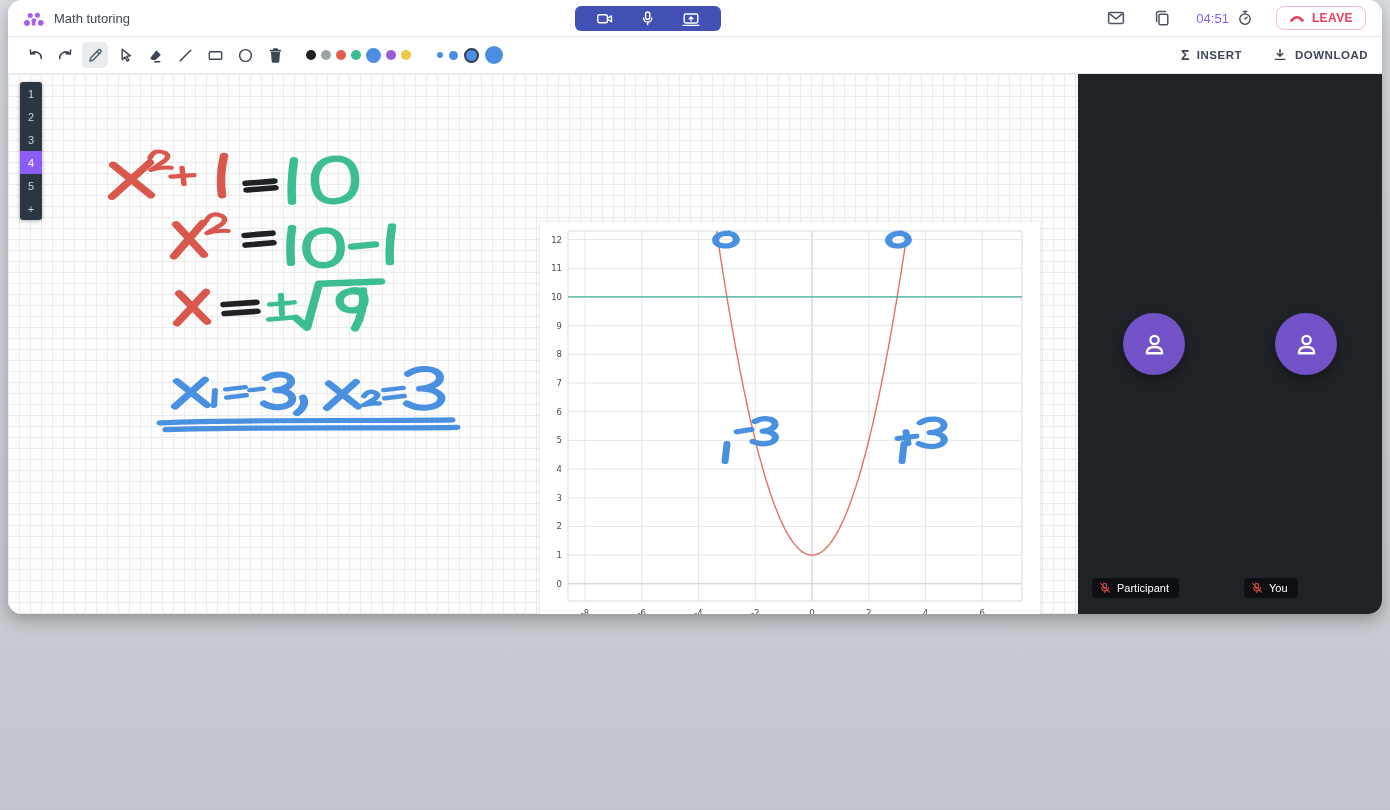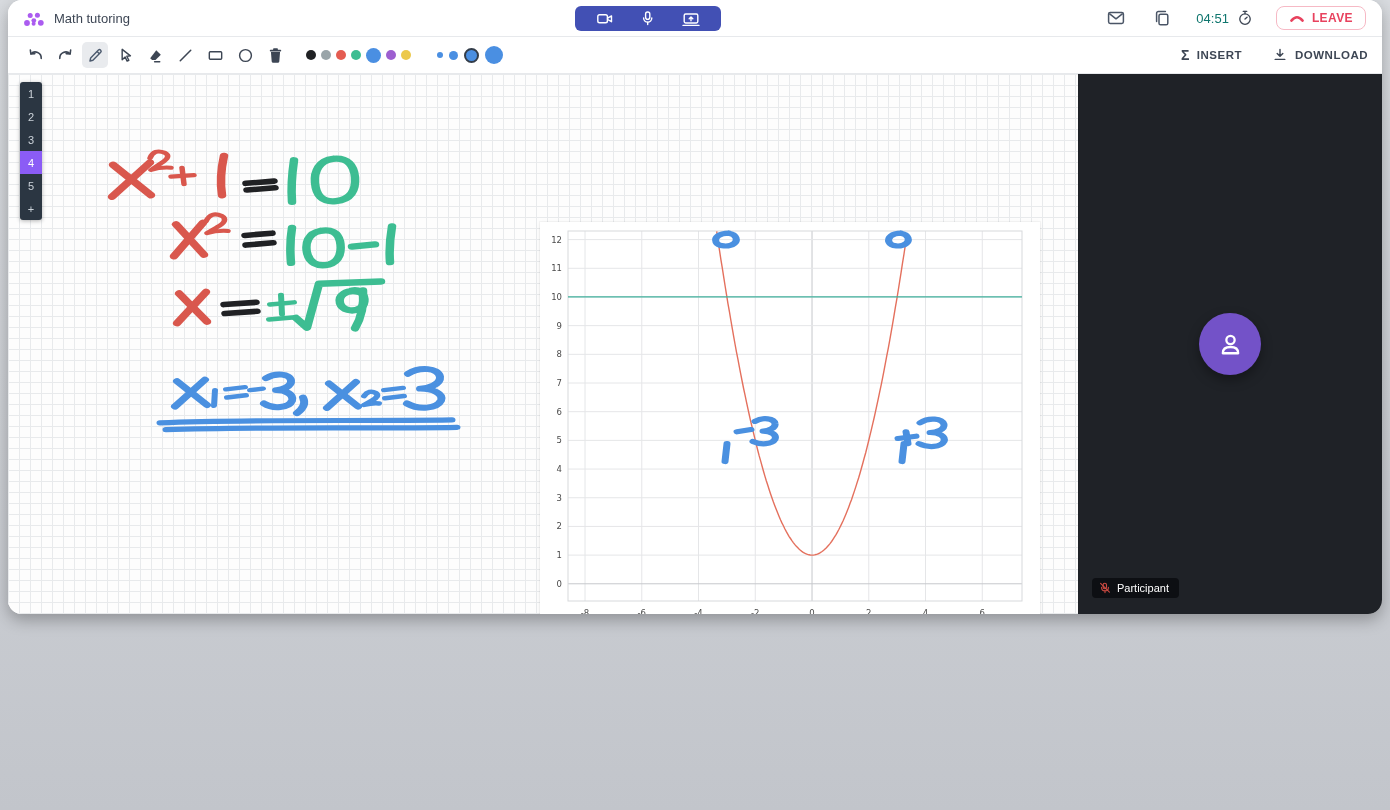--- a/index.html
+++ b/index.html
@@ -7,21 +7,21 @@
   .frame{position:relative;width:1390px;height:810px;background:linear-gradient(180deg,#d8dbdf 0%,#c2c5cb 100%);overflow:hidden;}
   .window{position:absolute;left:8px;top:0;width:1374px;height:614px;background:#fff;border-radius:14px;overflow:hidden;box-shadow:0 6px 16px rgba(0,0,0,.28);display:flex;flex-direction:column;}
 
   
   .topbar{height:36px;min-height:36px;border-bottom:1px solid #e7e9ec;display:flex;align-items:center;padding:0 16px;position:relative;background:#fff;z-index:20;}
   .brand{display:flex;align-items:center;gap:10px;}
   .app-title{font-size:13px;color:#3d4654;}
   .call-pill{position:absolute;left:567px;top:6px;width:130px;height:25px;background:#4250b4;border-radius:6px;display:flex;align-items:center;justify-content:space-around;padding:0 8px;cursor:pointer;}
   .topbar-right{margin-left:auto;display:flex;align-items:center;gap:22px;}
   .ic-btn{display:flex;align-items:center;justify-content:center;width:24px;height:24px;cursor:pointer;}
-  .timer{display:flex;align-items:center;gap:7px;font-size:13px;color:#0f766e;}
+  .timer{display:flex;align-items:center;gap:7px;font-size:13px;color:#8b5cf6;}
   .leave-btn{display:flex;align-items:center;gap:7px;border:1.5px solid #f6b9c5;border-radius:8px;background:#fff;color:#e8425e;font-size:12px;font-weight:700;letter-spacing:.4px;padding:4px 12px;cursor:pointer;}
 
   
   .toolbar{height:36px;min-height:36px;border-bottom:1px solid #e7e9ec;display:flex;align-items:center;padding:0 14px;background:#fff;z-index:20;}
   .tools{display:flex;align-items:center;gap:4px;}
   .tool{width:26px;height:26px;border-radius:5px;display:flex;align-items:center;justify-content:center;cursor:pointer;}
   .tool.active{background:#e9ebee;}
   .palette{display:flex;align-items:center;gap:5px;margin-left:18px;}
   .cdot{display:inline-block;width:10px;height:10px;border-radius:50%;cursor:pointer;}
   .cdot.active{width:15px;height:15px;}
@@ -399,18 +399,39 @@
                 <rect x="4.1" y="1.2" width="3.4" height="5.6" rx="1.7"></rect>
                 <path d="M2.6,5.4 a3.4,3.4 0 0 0 6.8,0"></path>
                 <line x1="6" y1="8.8" x2="6" y2="10.6"></line>
                 <line x1="1.6" y1="1.4" x2="10.4" y2="10.2"></line>
               </g>
             </svg>
             <span>Participant</span>
           </div>
         </div>
 
+        <div class="tile">
+          <div class="avatar">
+            <svg width="27" height="24" viewBox="0 0 26 23">
+              <g fill="none" stroke="#fff" stroke-width="2.2" stroke-linejoin="round">
+                <circle cx="13" cy="7.6" r="4"></circle>
+                <path d="M5.6,20.4 q0,-6 7.4,-6 q7.4,0 7.4,6 Z"></path>
+              </g>
+            </svg>
+          </div>
+          <div class="name-tag">
+            <svg width="12" height="12" viewBox="0 0 12 12">
+              <g fill="none" stroke="#cf4b42" stroke-width="1.1" stroke-linecap="round">
+                <rect x="4.1" y="1.2" width="3.4" height="5.6" rx="1.7"></rect>
+                <path d="M2.6,5.4 a3.4,3.4 0 0 0 6.8,0"></path>
+                <line x1="6" y1="8.8" x2="6" y2="10.6"></line>
+                <line x1="1.6" y1="1.4" x2="10.4" y2="10.2"></line>
+              </g>
+            </svg>
+            <span>You</span>
+          </div>
+        </div>
 
       </div>
 
     </div>
   </div>
 </div>
 
 </body></html>

